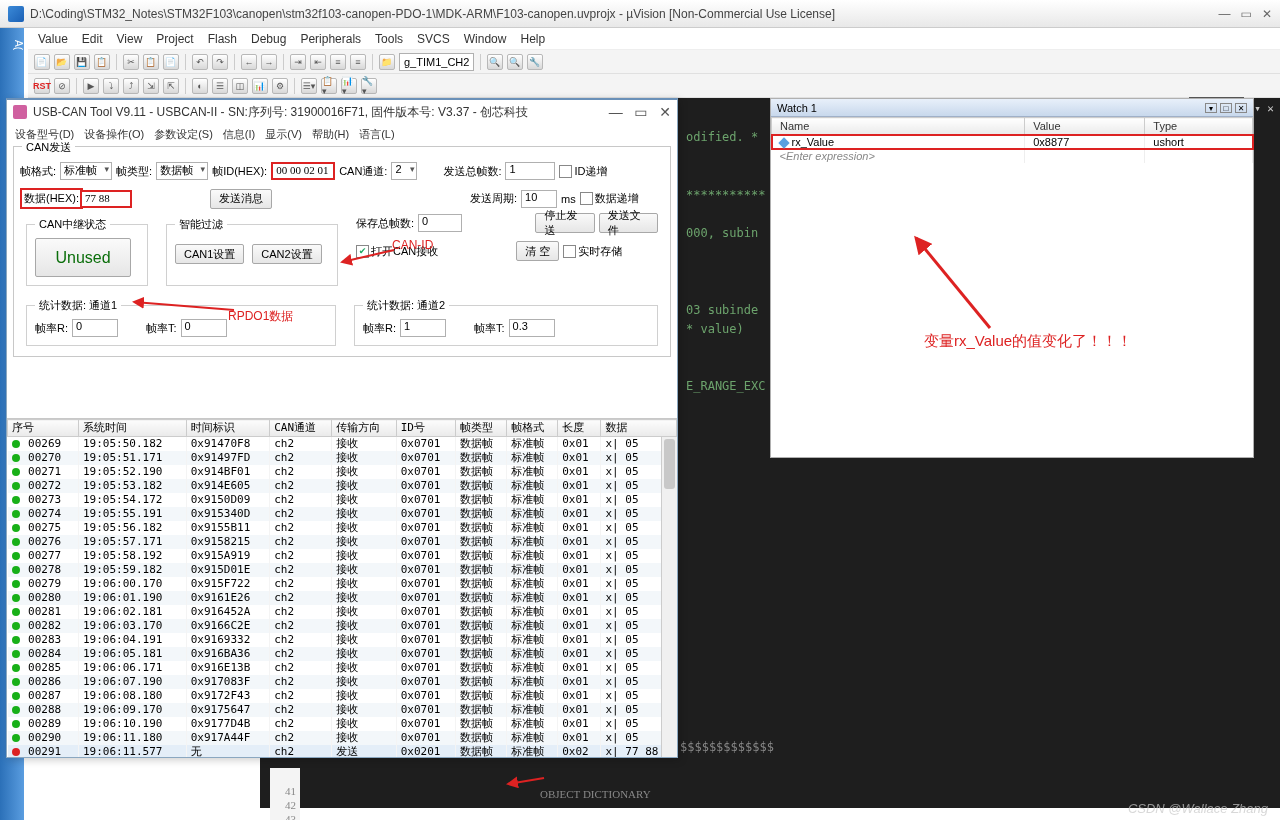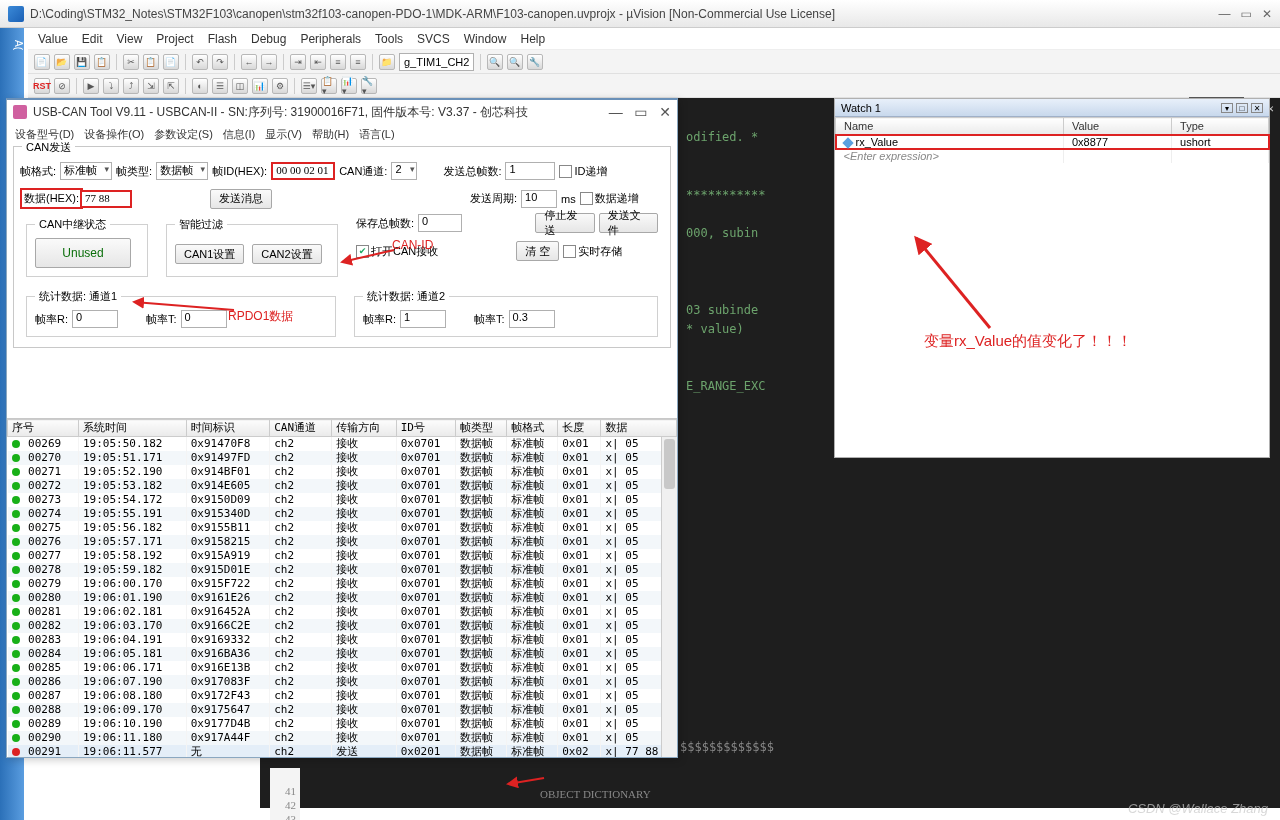--- a/index.html
+++ b/index.html
@@ -21,21 +21,21 @@
 
 
 .codebg { position: absolute; left: 260px; top: 98px; right: 0; height: 710px; background: #1e1e1e; color: #888; font: 12px/1.6 Consolas, monospace; }
 .codebg .tabrow { position: absolute; top: 0; right: 0; height: 22px; display: flex; align-items: center; color: #ccc; font-size: 11px; }
 .codebg .tabrow .tab { padding: 2px 10px; background: #333; border: 1px solid #555; margin-right: 4px; }
 .codebg pre { position: absolute; left: 426px; top: 30px; color: #6ca36c; white-space: pre; }
 .codebg .lineno { position: absolute; left: 10px; top: 670px; width: 30px; background: #f4f4f4; color: #888; text-align: right; padding: 16px 4px; font: 11px/14px Consolas; }
 .codebg .objdict { position: absolute; left: 280px; top: 690px; color: #888; font: 11px Consolas; }
 
 
-.watch { position: absolute; right: 10px; top: 98px; width: 436px; height: 360px; background: #fff; border: 1px solid #b0b0b0; }
+.watch { position: absolute; right: 26px; top: 98px; width: 484px; height: 360px; background: #fff; border: 1px solid #b0b0b0; }
 .watch-hd { height: 18px; background: linear-gradient(#e8f0fa,#c8d8ec); border-bottom: 1px solid #a0b0c8; font-size: 11px; padding: 1px 6px; display: flex; align-items: center; }
 .watch-hd .wb { margin-left: auto; display: flex; gap: 3px; } .watch-hd .wb span { width: 12px; height: 10px; border: 1px solid #888; font-size: 8px; text-align: center; }
 .watch table { width: 100%; border-collapse: collapse; font-size: 11px; }
 .watch th { text-align: left; background: linear-gradient(#fff,#eaeaea); border: 1px solid #ccc; padding: 2px 8px; font-weight: normal; color: #333; }
 .watch td { padding: 1px 8px; border-right: 1px solid #eee; }
 .watch tr.hl td { background: #fff; }
 .watch .box-hl { outline: 2px solid #d22; outline-offset: -1px; margin-top: 15px; }
 .watch .enter { color: #888; font-style: italic; }
 .watch .rhombus { display: inline-block; width: 8px; height: 8px; background: #5aa0e0; transform: rotate(45deg); margin-right: 4px; vertical-align: middle; }
 
@@ -54,21 +54,21 @@
 .sel, .inp { height: 18px; border: 1px solid #b0b0b0; background: #fff; padding: 0 3px; font: 11px/16px inherit; }
 .sel { padding-right: 14px; position: relative; }
 .sel::after { content: "▾"; position: absolute; right: 2px; top: 1px; font-size: 9px; color: #555; }
 .btn { height: 20px; border: 1px solid #a8a8a8; background: linear-gradient(#fafafa,#e6e6e6); padding: 0 8px; font-size: 11px; display: inline-flex; align-items: center; border-radius: 2px; }
 .chk { display: inline-flex; align-items: center; gap: 2px; } .chk::before { content: ""; width: 11px; height: 11px; border: 1px solid #888; background: #fff; }
 .chk.on::before { content: "✔"; font-size: 9px; color: #2a6; text-align: center; line-height: 11px; }
 .hl-red { border: 2px solid #d22 !important; }
 .flex-sub { display: flex; align-items: center; gap: 4px; }
 fieldset.sub { border: 1px solid #d0d0d0; padding: 6px 8px 8px; margin-top: 8px; font-size: 11px; }
 fieldset.sub legend { padding: 0 4px; }
-.unused-btn { width: 96px; height: 30px; border: 1px solid #a8a8a8; background: linear-gradient(#fafafa,#e6e6e6); color: #0a6e0a; font-size: 12px; display: inline-flex; align-items: center; justify-content: center; border-radius: 2px; }
+.unused-btn { width: 96px; height: 39px; border: 1px solid #a8a8a8; background: linear-gradient(#fafafa,#e6e6e6); color: #0a6e0a; font-size: 16px; display: inline-flex; align-items: center; justify-content: center; border-radius: 2px; }
 .stat-wrap { display: flex; gap: 18px; margin: 0 6px 4px; }
 
 
 .canlist { position: absolute; left: 0; right: 0; top: 318px; bottom: 0; overflow: hidden; border-top: 1px solid #c8c8c8; }
 .canlist table { width: 100%; border-collapse: collapse; font: 11px/14px "SimSun", monospace; }
 .canlist th { background: linear-gradient(#fcfcfc,#eaeaea); border: 1px solid #ccc; padding: 1px 4px; text-align: left; font-weight: normal; white-space: nowrap; }
 .canlist td { padding: 0 4px; white-space: nowrap; border-right: 1px solid #f4f4f4; }
 .canlist tr.alt td { background: #f3f7fa; }
 .canlist .dot { width: 8px; height: 8px; border-radius: 50%; background: #18b018; display: inline-block; margin-right: 2px; vertical-align: middle; }
 .canlist .dot.red { background: #d22; }

